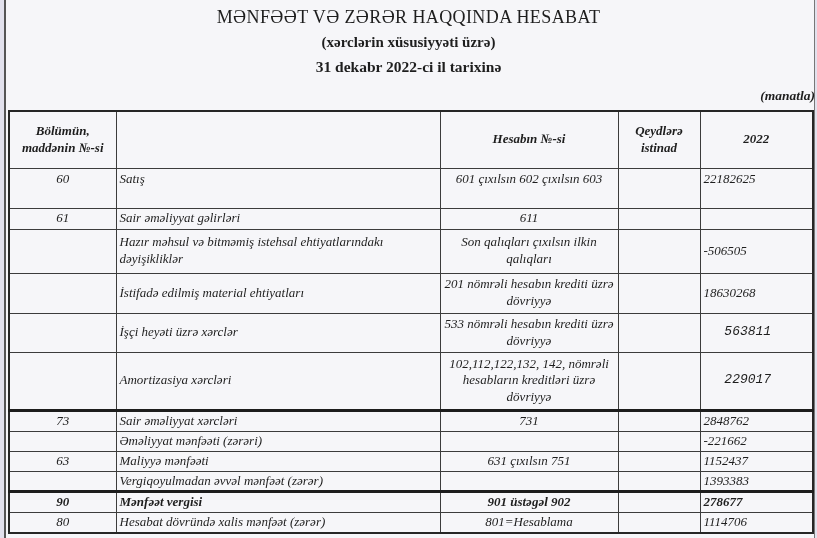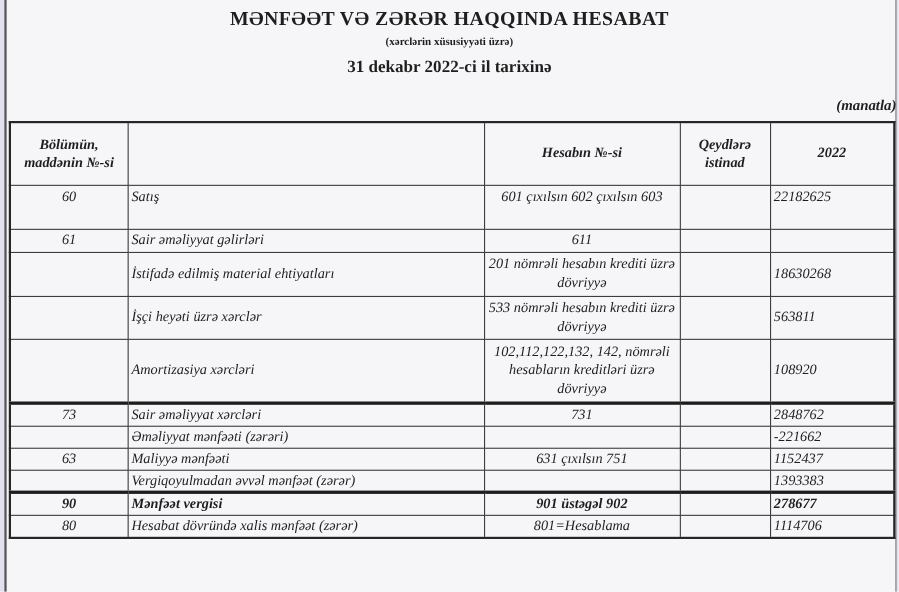--- a/index.html
+++ b/index.html
@@ -22,22 +22,22 @@
     background: #e2e1ed; border-right: 2px solid #555;
   }
   .edge-strip-right {
     position: absolute; right: 0; top: 0; width: 2px; height: 538px;
     background: #e2e1ed; border-left: 1.5px solid #777;
   }
   .title-block {
     position: absolute; top: 6px; left: 0; width: 817px;
     text-align: center; line-height: 1.25;
   }
-  .title-main { font-size: 18px; font-weight: bold; letter-spacing: 0.4px; }
-  .title-sub  { font-size: 10px; font-weight: bold; margin-top: 4px; }
+  .title-main { font-size: 18px; font-weight: normal; letter-spacing: 0.4px; }
+  .title-sub  { font-size: 15px; font-weight: bold; margin-top: 4px; }
   .title-date { font-size: 15.5px; font-weight: bold; margin-top: 6px; }
   .currency-note {
     position: absolute; top: 88px; right: 2px;
     font-style: italic; font-weight: bold; font-size: 13.5px;
   }
   table.report {
     position: absolute; left: 8px; top: 110px;
     width: 804px;
     border-collapse: collapse; table-layout: fixed;
     border: 2.5px solid #262626;
@@ -50,21 +50,21 @@
     vertical-align: middle;
     padding: 1px 3px;
     overflow: hidden;
   }
   table.report thead tr { height: 57px; }
   table.report th { font-weight: bold; text-align: center; }
   td.c-no      { text-align: center; }
   td.c-desc    { text-align: left; padding-left: 7px; padding-right: 5px; }
   td.c-account { text-align: center; }
   td.c-value   { text-align: left; padding-right: 8px; }
-  td.c-value.center { text-align: left; padding-right: 20px; }
+  td.c-value.center { text-align: center; padding-right: 20px; font-family: Liberation Mono, monospace; }
   tr.thick-top th, tr.thick-top td { border-top: 3.2px solid #1d1d1d; }
   tr.valign-top td { vertical-align: top; padding-top: 2px; }
 </style>
 </head>
 <body>
 
 <div class="page">
 
   <div class="edge-strip-left"></div>
   <div class="edge-strip-right"></div>
@@ -102,40 +102,47 @@
     <td class="c-notes"></td>
     <td class="c-value">22182625</td>
   </tr>
         <tr style="height: 21px;">
     <td class="c-no">61</td>
     <td class="c-desc">Sair əməliyyat gəlirləri</td>
     <td class="c-account">611</td>
     <td class="c-notes"></td>
     <td class="c-value"></td>
   </tr>
+        <tr style="height: 44px;">
+    <td class="c-no"></td>
+    <td class="c-desc">Hazır məhsul və bitməmiş istehsal ehtiyatlarındakı dəyişikliklər</td>
+    <td class="c-account">Son qalıqları çıxılsın ilkin qalıqları</td>
+    <td class="c-notes"></td>
+    <td class="c-value">-506505</td>
+  </tr>
         <tr style="height: 40px;">
     <td class="c-no"></td>
     <td class="c-desc">İstifadə edilmiş material ehtiyatları</td>
     <td class="c-account">201 nömrəli hesabın krediti üzrə dövriyyə</td>
     <td class="c-notes"></td>
     <td class="c-value">18630268</td>
   </tr>
         <tr style="height: 39px;">
     <td class="c-no"></td>
     <td class="c-desc">İşçi heyəti üzrə xərclər</td>
     <td class="c-account">533 nömrəli hesabın krediti üzrə dövriyyə</td>
     <td class="c-notes"></td>
     <td class="c-value center">563811</td>
   </tr>
         <tr style="height: 58px;">
     <td class="c-no"></td>
     <td class="c-desc">Amortizasiya xərcləri</td>
     <td class="c-account">102,112,122,132, 142, nömrəli hesabların kreditləri üzrə dövriyyə</td>
     <td class="c-notes"></td>
-    <td class="c-value center">108920</td>
+    <td class="c-value center">229017</td>
   </tr>
         <tr class="thick-top" style="height: 21px;">
     <td class="c-no">73</td>
     <td class="c-desc">Sair əməliyyat xərcləri</td>
     <td class="c-account">731</td>
     <td class="c-notes"></td>
     <td class="c-value">2848762</td>
   </tr>
         <tr style="height: 20px; padding-left: 48px;">
     <td class="c-no"></td>

